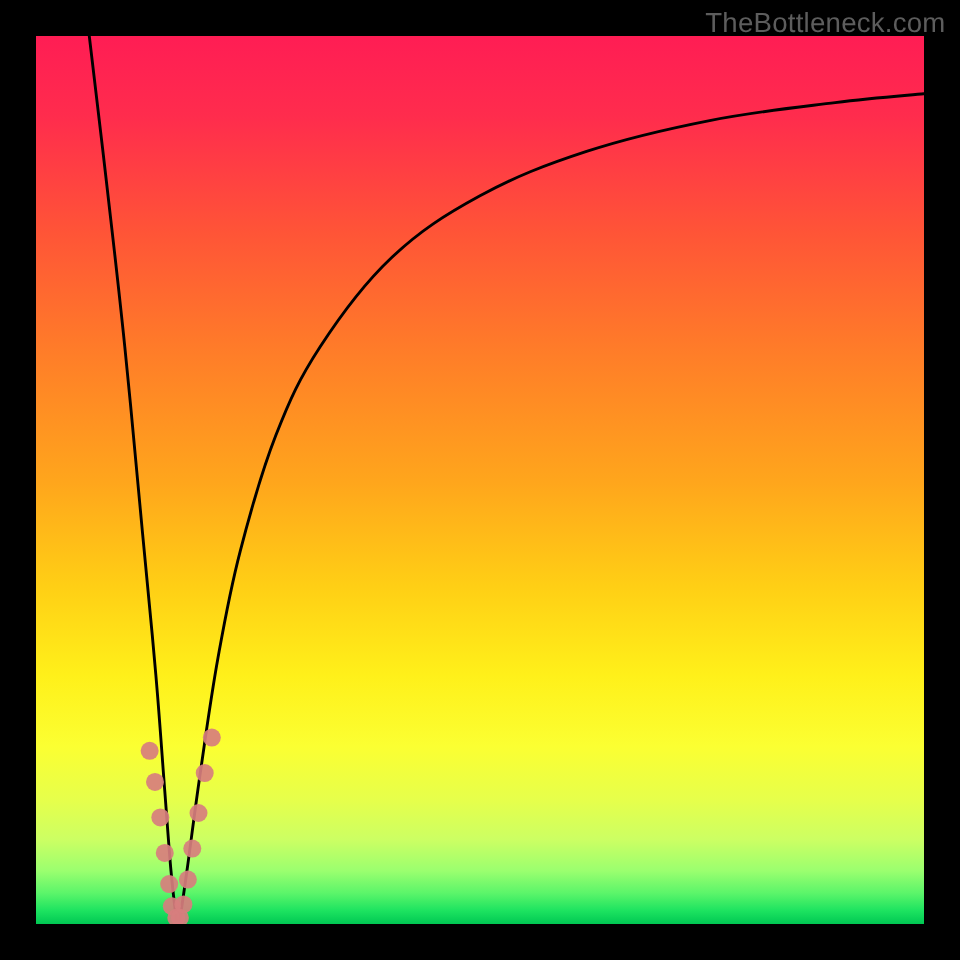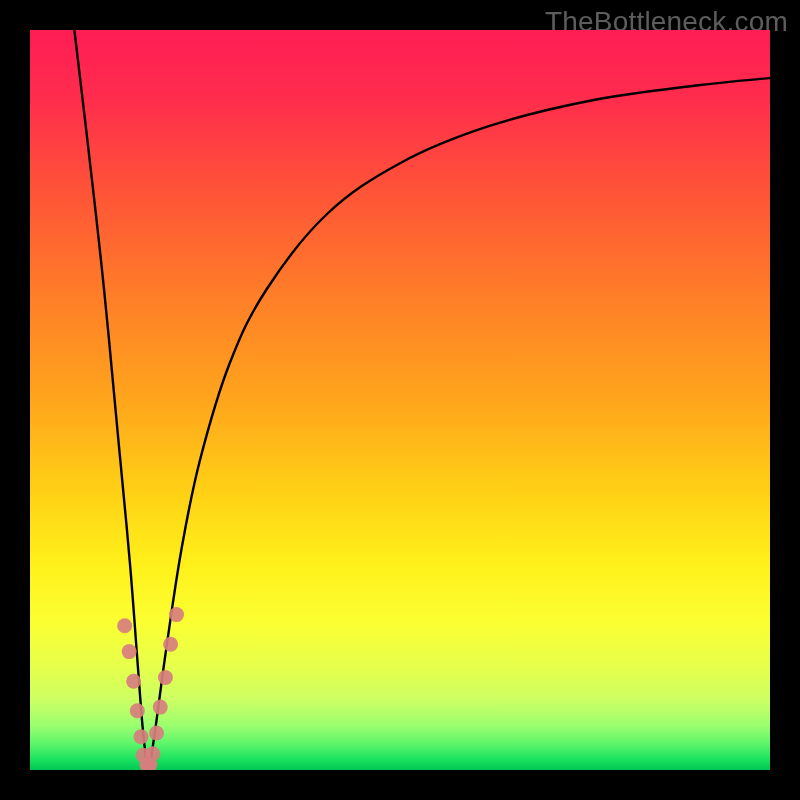--- a/index.html
+++ b/index.html
@@ -26,21 +26,21 @@
   }
   .gradient-bg {
     position: absolute;
     inset: 0;
   }
   .watermark {
     position: absolute;
     top: 6px;
     right: 12px;
     color: #5d5d5d;
-    font-size: 28px;
+    font-size: 23px;
     font-weight: 500;
     letter-spacing: 0.2px;
   }
   svg.curves {
     position: absolute;
     inset: 0;
     width: 100%;
     height: 100%;
   }
 </style>

